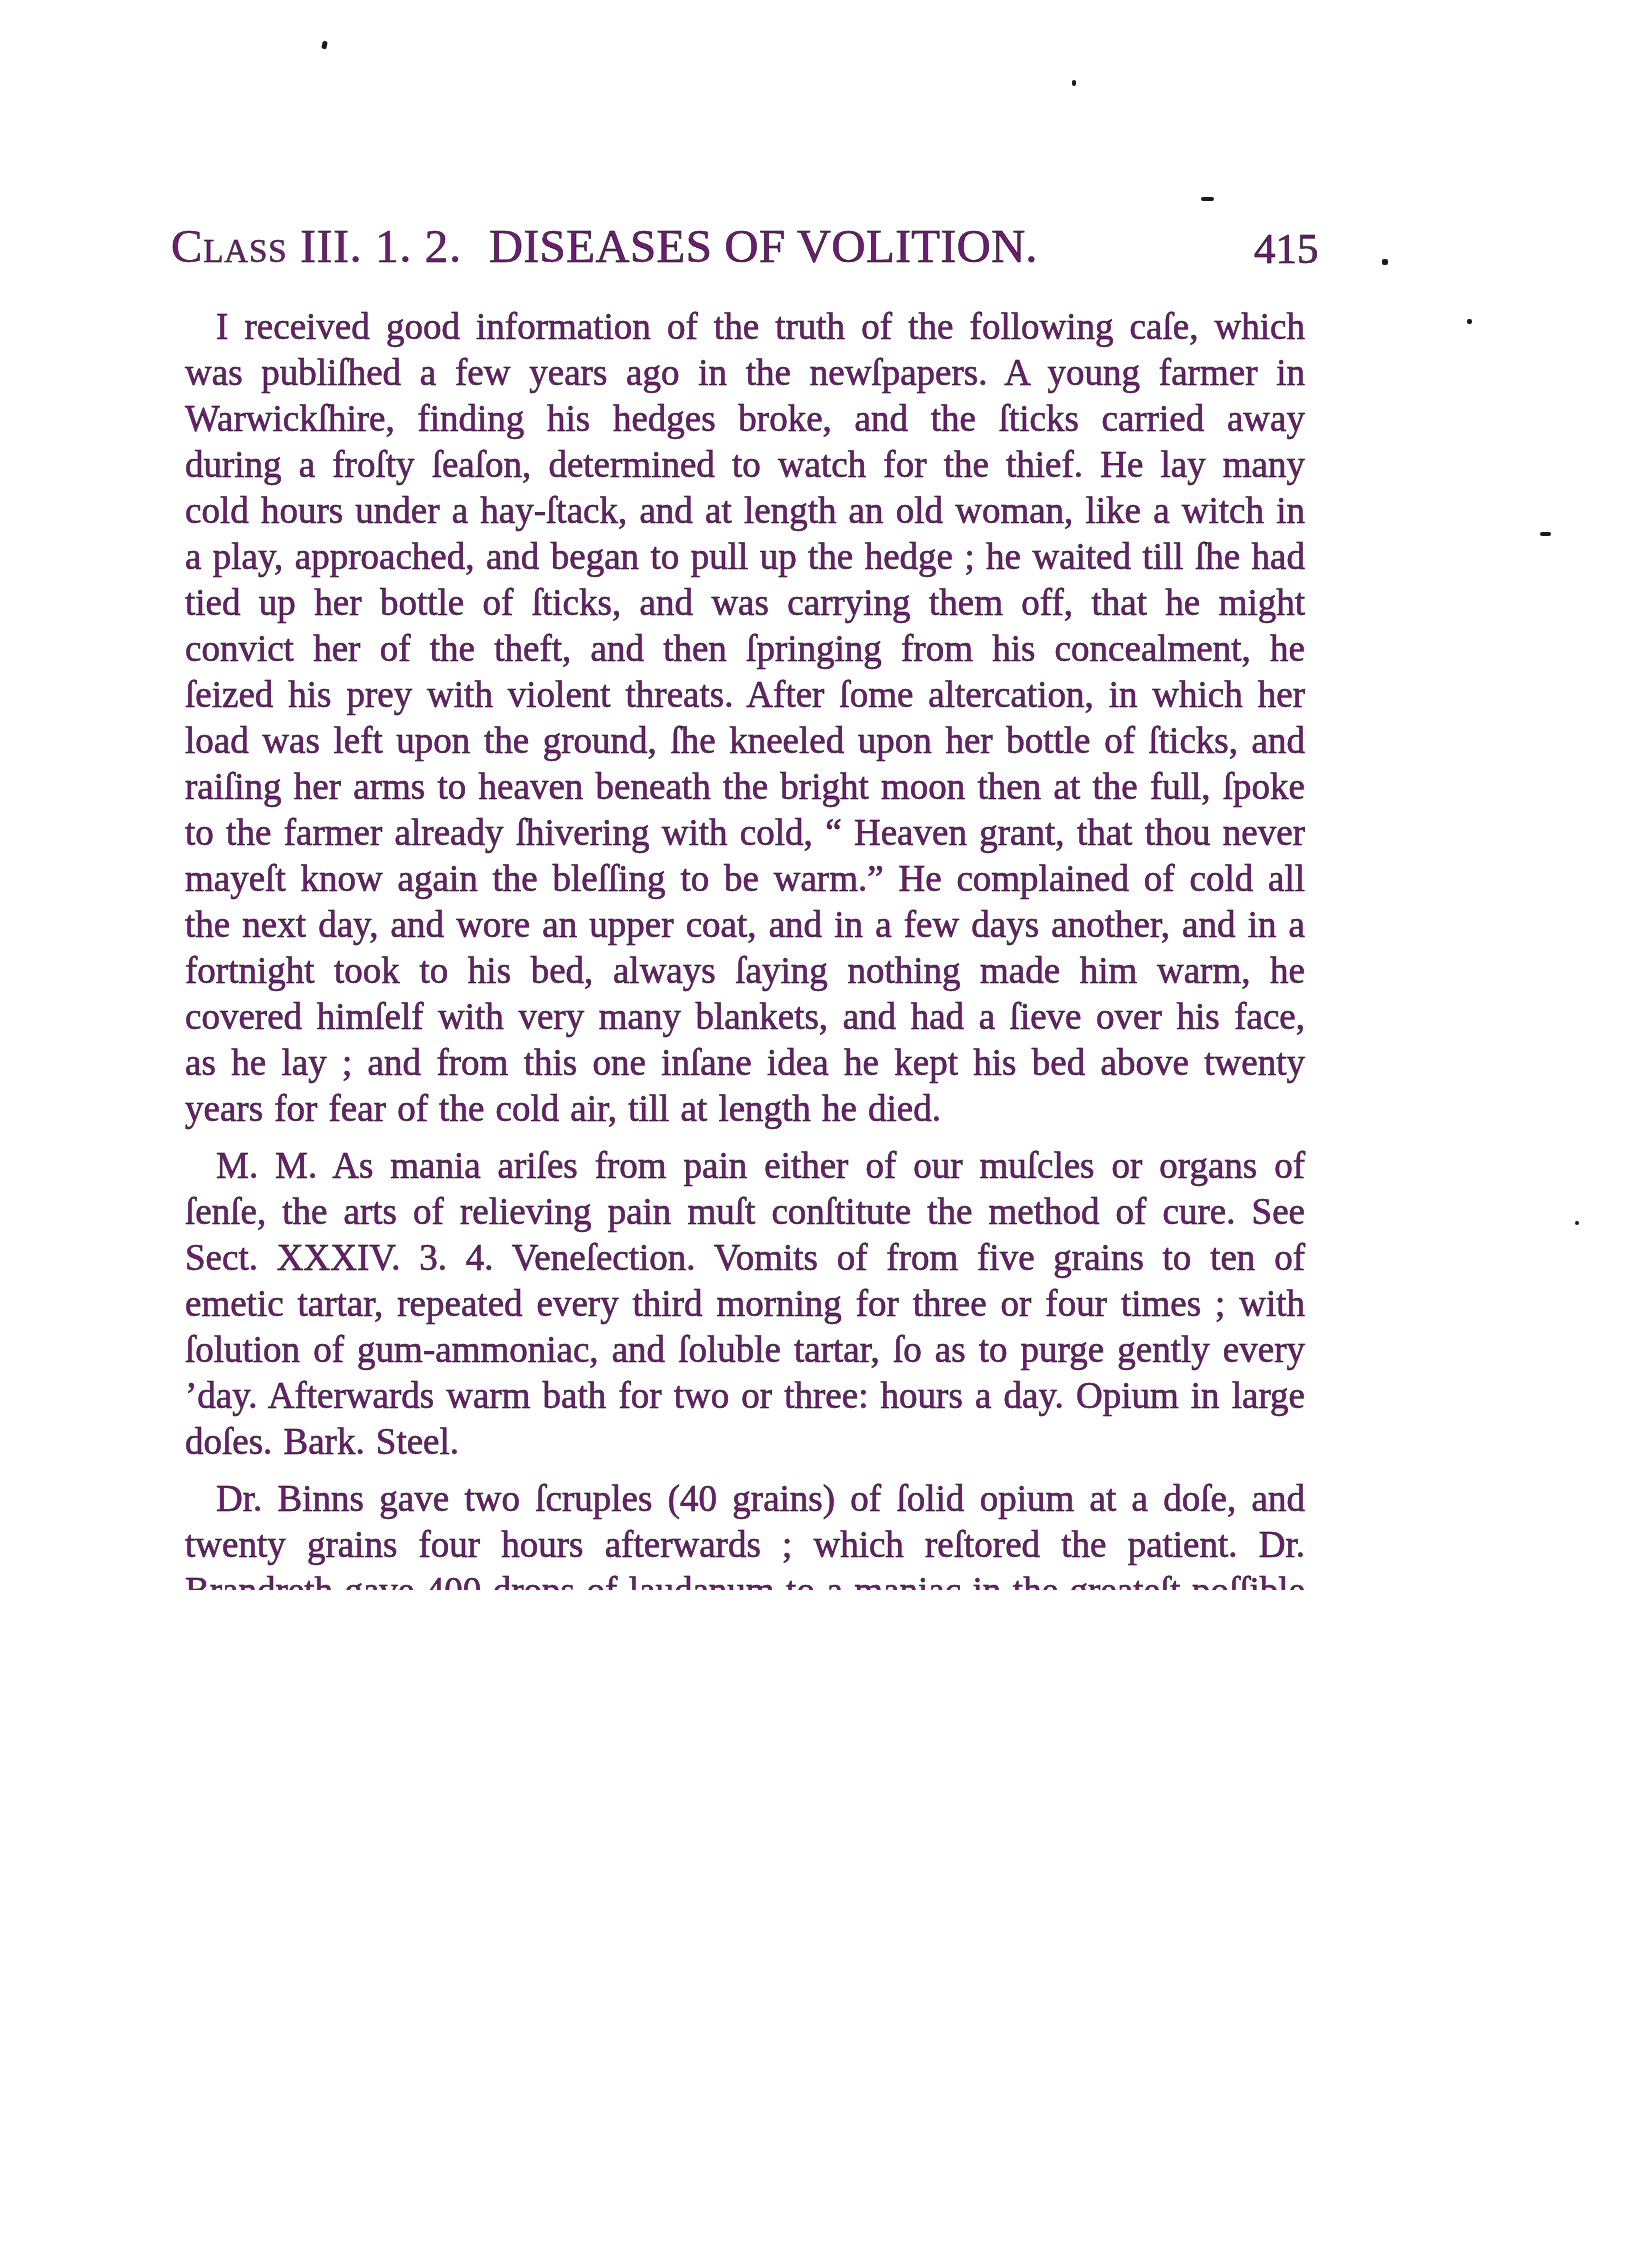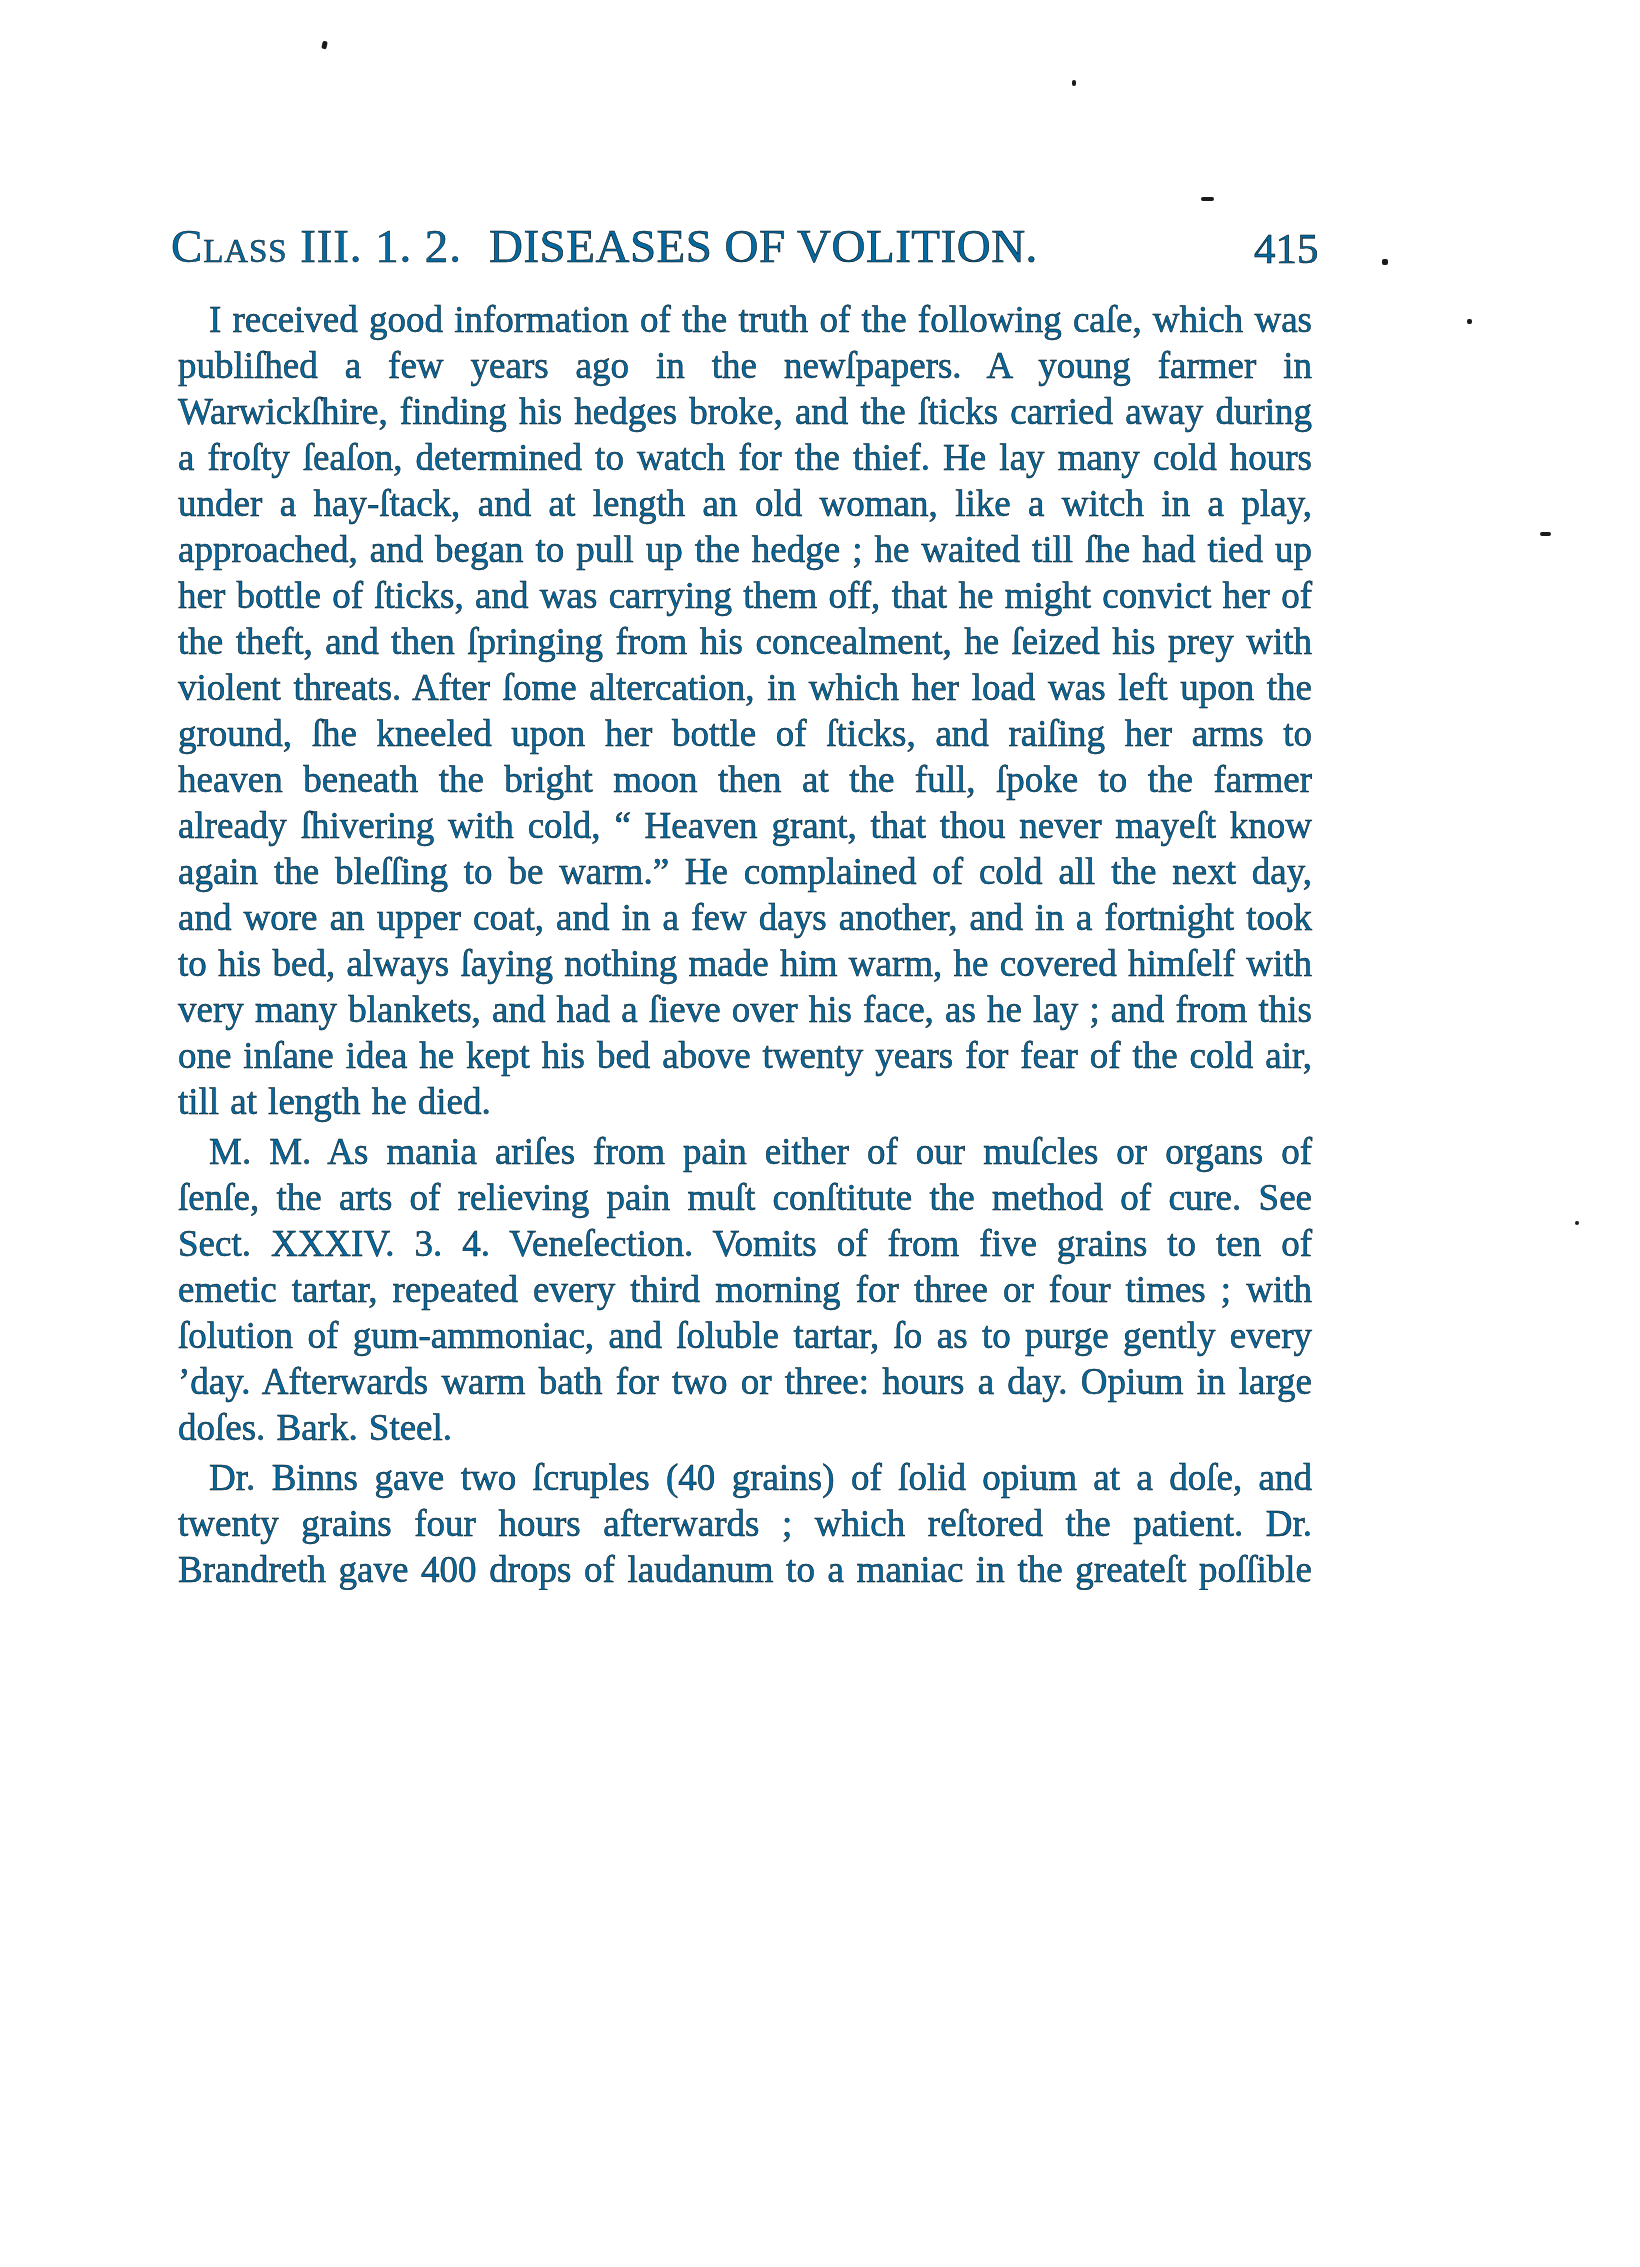--- a/index.html
+++ b/index.html
@@ -7,21 +7,21 @@
     padding: 0;
     background: #ffffff;
   }
   .page {
     position: relative;
     width: 1641px;
     height: 1590px;
     background: #ffffff;
     overflow: hidden;
     font-family: "Liberation Serif", "DejaVu Serif", serif;
-    color: #0369a1;
+    color: #701a75;
   }
   
   .running-head {
     position: absolute;
     top: 222px;
     left: 0;
     width: 100%;
     height: 56px;
   }
   .head-section {
@@ -58,21 +58,21 @@
     position: absolute;
     top: 293px;
     left: 174px;
     width: 1142px;
     font-size: 37px;
     line-height: 46px;
     text-align: justify;
     -webkit-text-stroke: 0.5px #0e0d0b;
   }
   .text-block p {
-    margin: 4px;
+    margin: 11px;
     padding: 0;
     text-indent: 31px;
     word-spacing: 1.9px;
   }
   .catchword {
     margin-top: 3px;
     text-align: right;
     padding-right: 5.6px;
     font-style: italic;
     font-size: 42px;

